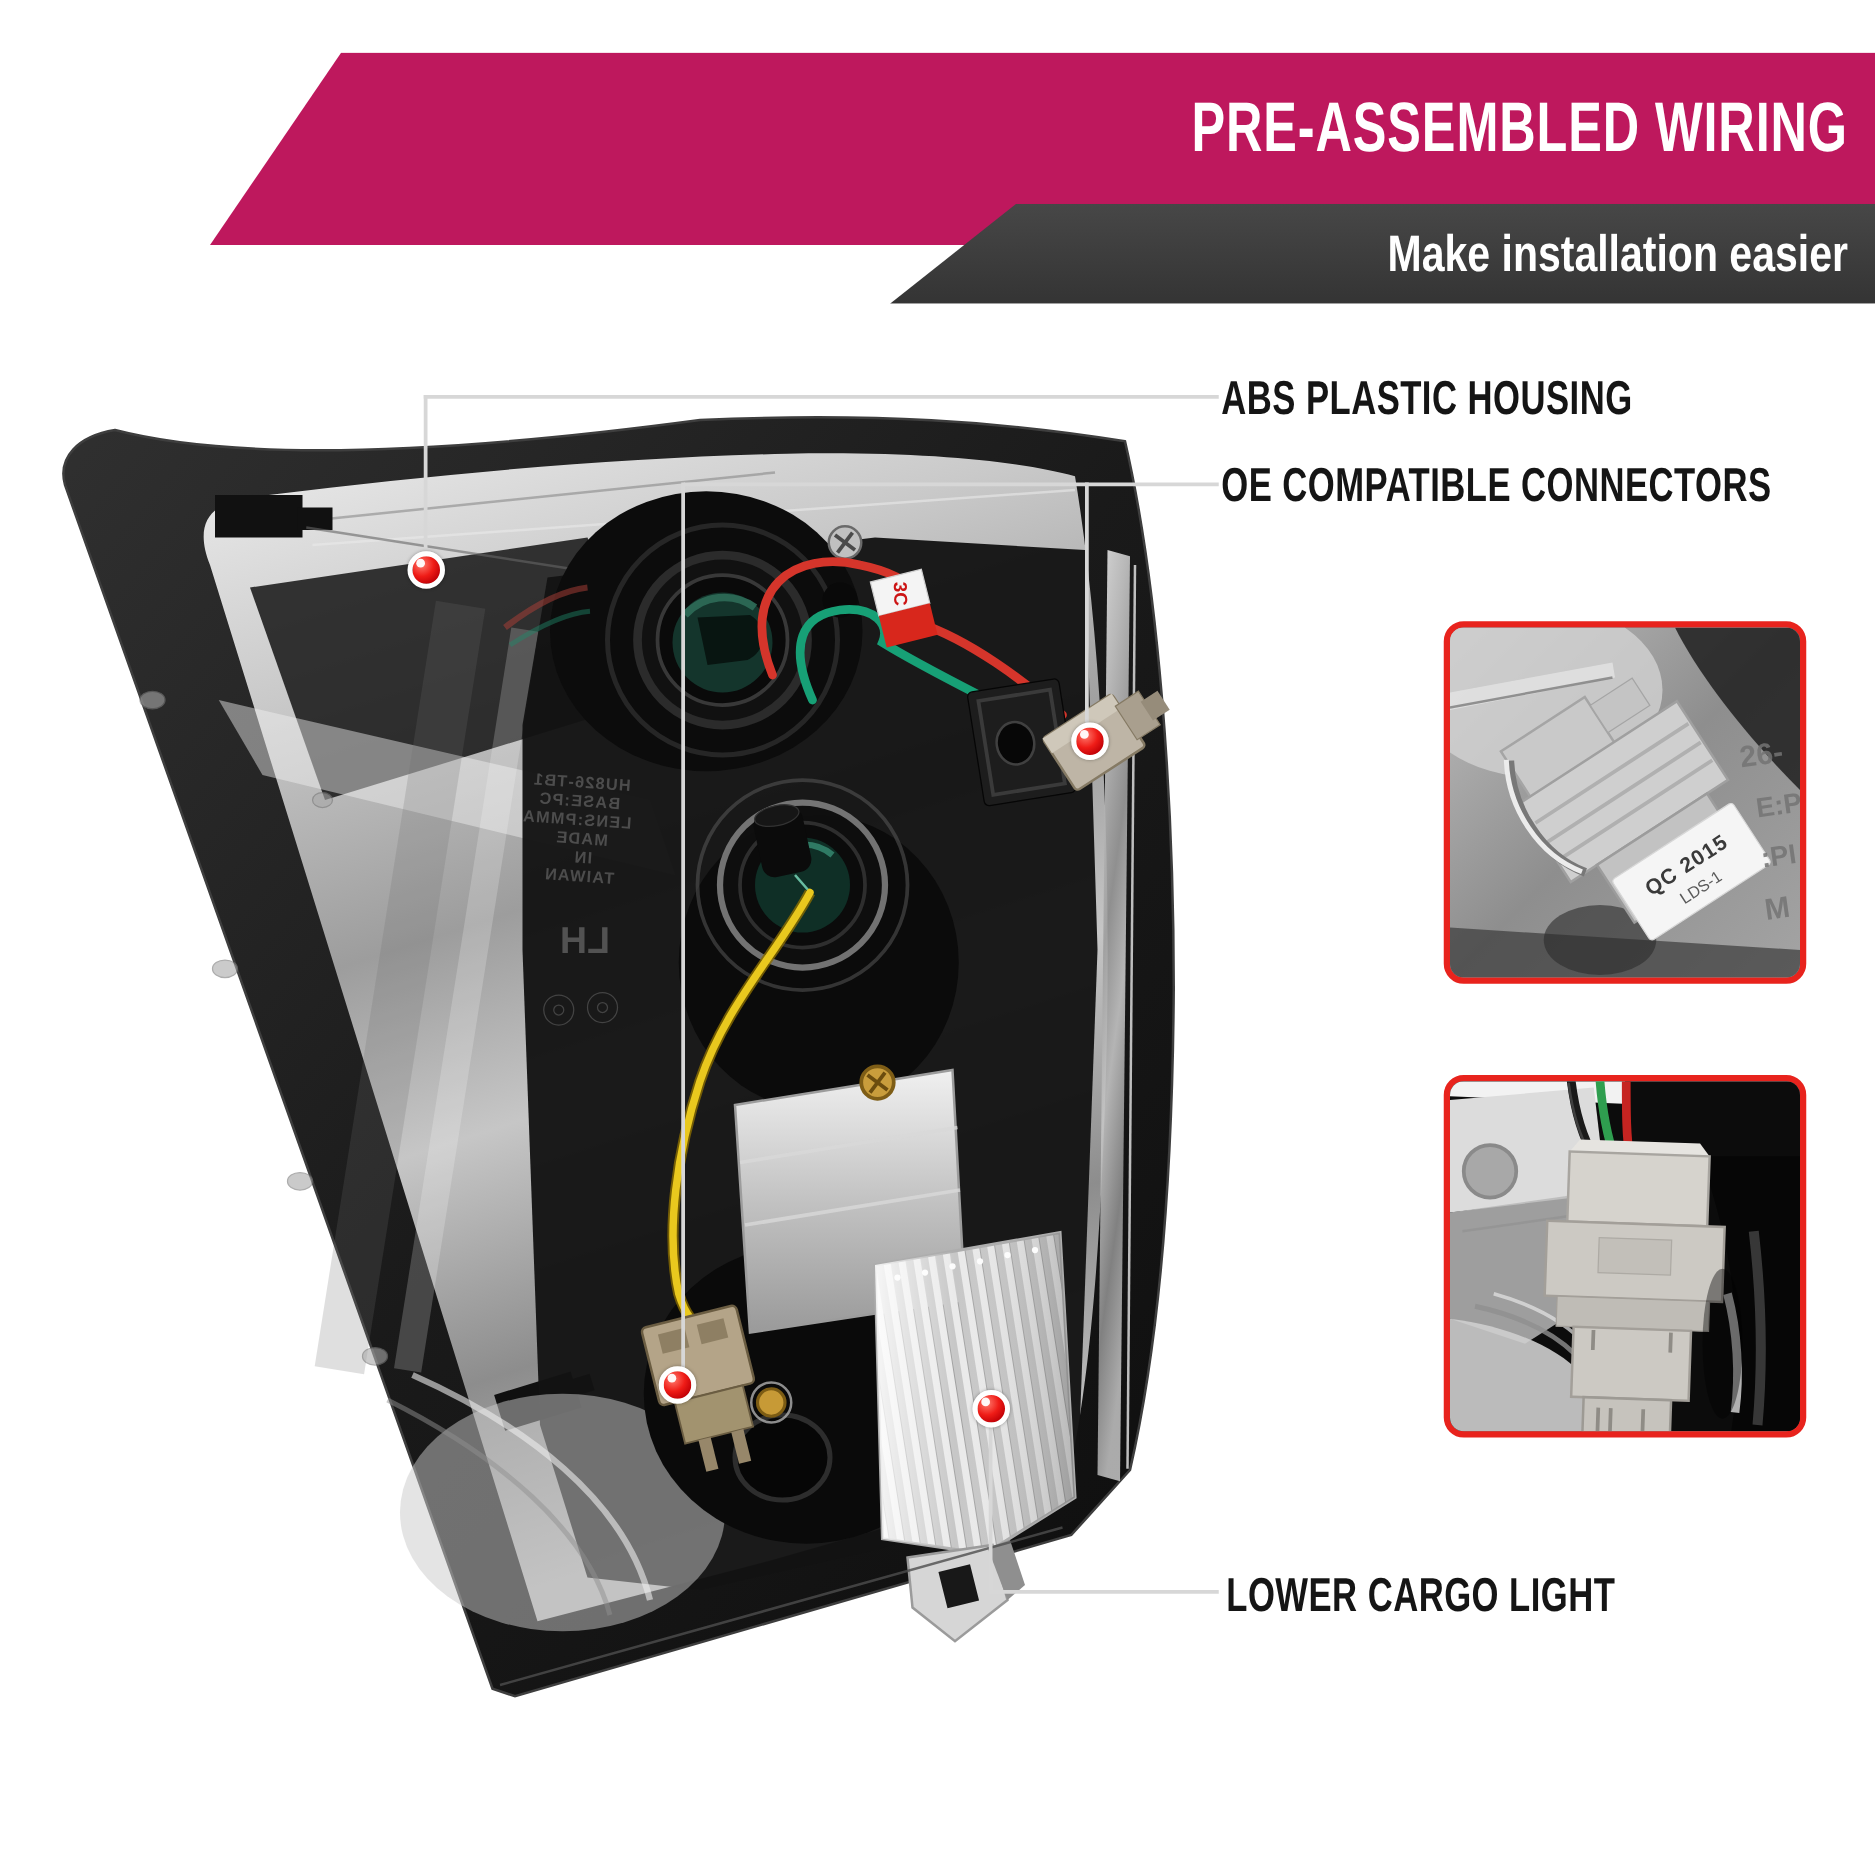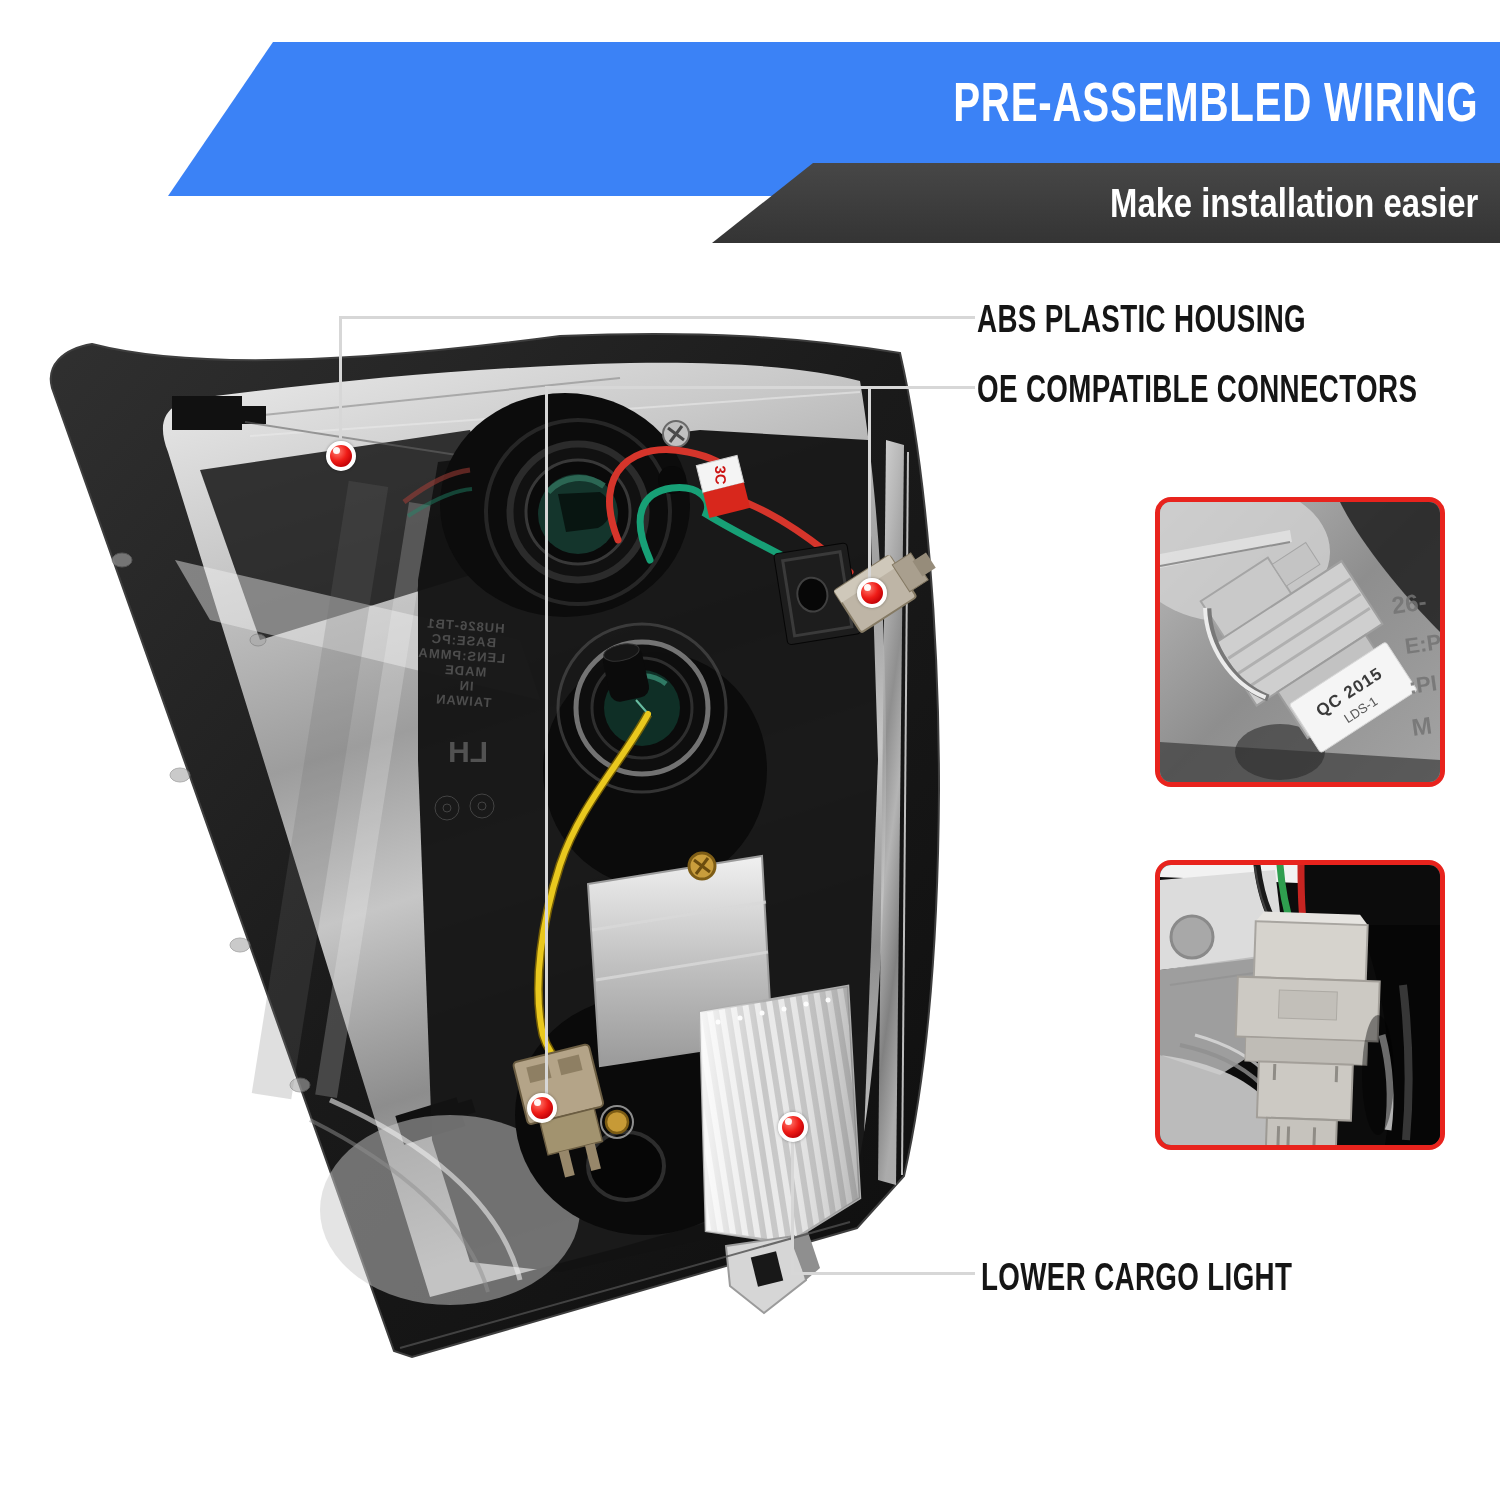--- a/index.html
+++ b/index.html
@@ -3,21 +3,21 @@
 <meta charset="utf-8">
 <style>
   html,body{margin:0;padding:0;}
   body{
     width:1500px;height:1500px;position:relative;overflow:hidden;
     background:#ffffff;font-family:"Liberation Sans",sans-serif;
   }
   
   .band{position:absolute;left:0;width:1500px;}
   .band-red{
-    top:42px;height:154px;background:#3b82f6;
+    top:42px;height:154px;background:#be185d;
     clip-path:polygon(273px 0,1500px 0,1500px 154px,168px 154px);
     filter:drop-shadow(0 3px 3px rgba(0,0,0,.28));
     z-index:3;
   }
   .band-dark{
     top:163px;height:80px;
     background:linear-gradient(#474747,#343434);
     clip-path:polygon(813px 0,1500px 0,1500px 80px,712px 80px);
     filter:drop-shadow(0 3px 3px rgba(0,0,0,.3));
     z-index:4;

